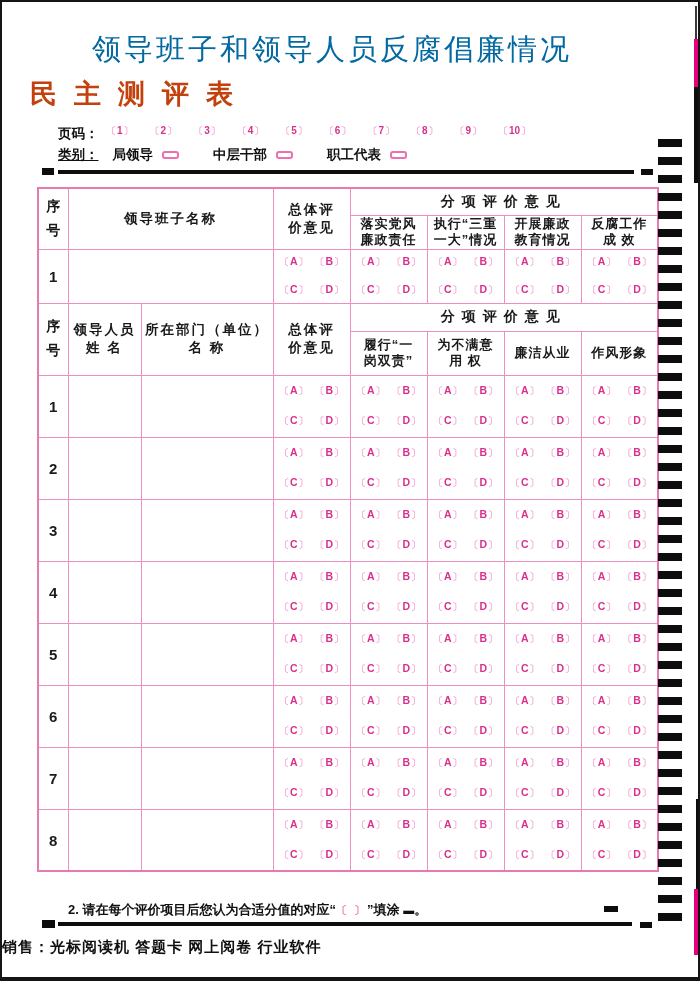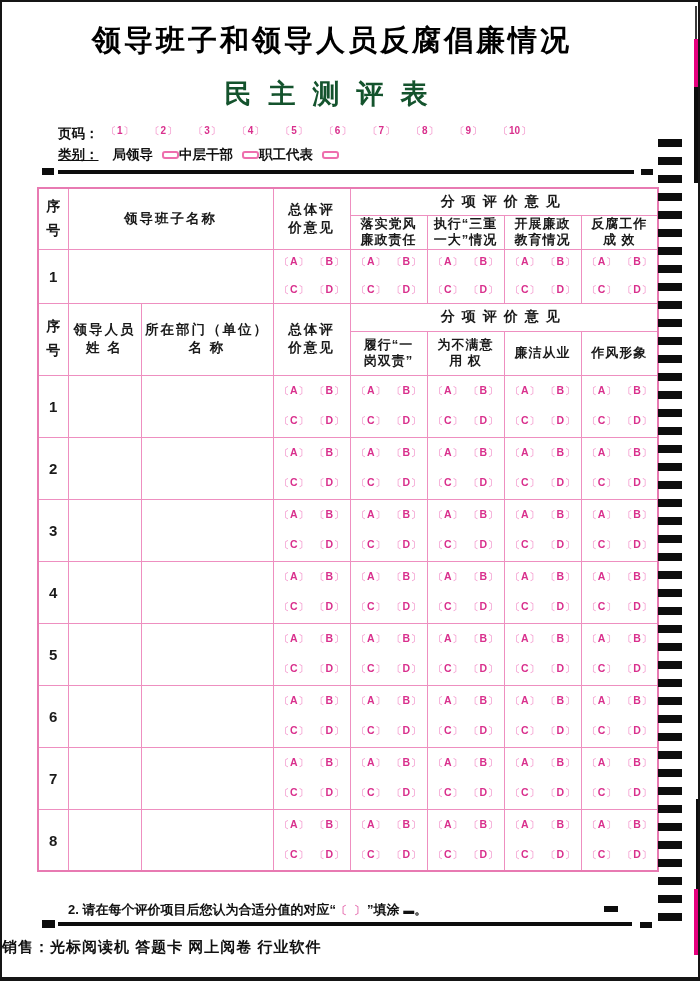--- a/index.html
+++ b/index.html
@@ -3,34 +3,34 @@
 <meta charset="utf-8">
 <style>
   * { margin:0; padding:0; box-sizing:border-box; }
   body { background:#888; font-family:"Liberation Sans","DejaVu Sans",sans-serif; }
   .page {
     position:relative; width:700px; height:981px; background:#ffffff;
     border:2px solid #151515; border-bottom:4px solid #151515;
     overflow:hidden; color:#111;
   }
   
-  .title1 { position:absolute; top:19px; left:0; width:660px; text-align:center;
-            font-size:29px; font-weight:bold; letter-spacing:3px; color:#000000; }
-  .title2 { position:absolute; top:74px; left:0; width:660px; text-align:center;
-            font-size:27px; font-weight:bold; letter-spacing:17px; padding-left:5px; color:#14532d; }
+  .title1 { position:absolute; top:28px; left:0; width:660px; text-align:center;
+            font-size:29px; font-weight:normal; letter-spacing:3px; color:#0369a1; }
+  .title2 { position:absolute; top:74px; left:0; width:660px; text-align:left;
+            font-size:27px; font-weight:bold; letter-spacing:17px; padding-left:28px; color:#c2410c; }
   
   .pc-row { position:absolute; left:56px; top:123px; display:flex; align-items:flex-start;
             font-size:13.5px; font-weight:bold; }
   .pc-row .row-label { margin-right:8px; }
   .pc-opts { display:flex; gap:17px; align-items:center; }
   .page-bub { font-size:10px; font-weight:bold; white-space:nowrap; }
   .cat-row { position:absolute; left:56px; top:144px; display:flex; align-items:center;
              font-size:13.5px; font-weight:bold; }
   .cat-row .row-label { margin-right:14px;text-decoration:underline; }
-  .cat-opts { display:flex; align-items:center;text-align:right; }
+  .cat-opts { display:flex; gap:34px; align-items:center;text-align:right; }
   .cat-item { display:flex; align-items:center; }
   .cat-box { display:inline-block; width:17px; height:8px; border:2px solid #ee6fae;
              border-radius:3px; margin-left:9px; }
   
   .bk { color:#f49fd0; font-size:9.5px; font-weight:bold; }
   .lt { color:#d9308d; font-weight:bold; padding:0 1px; }
   .bub { font-size:10.5px; white-space:nowrap; }
   
   .blk { position:absolute; background:#0d0d0d; }
   .timing { position:absolute; left:656px; top:137px; width:24px; height:788px;

